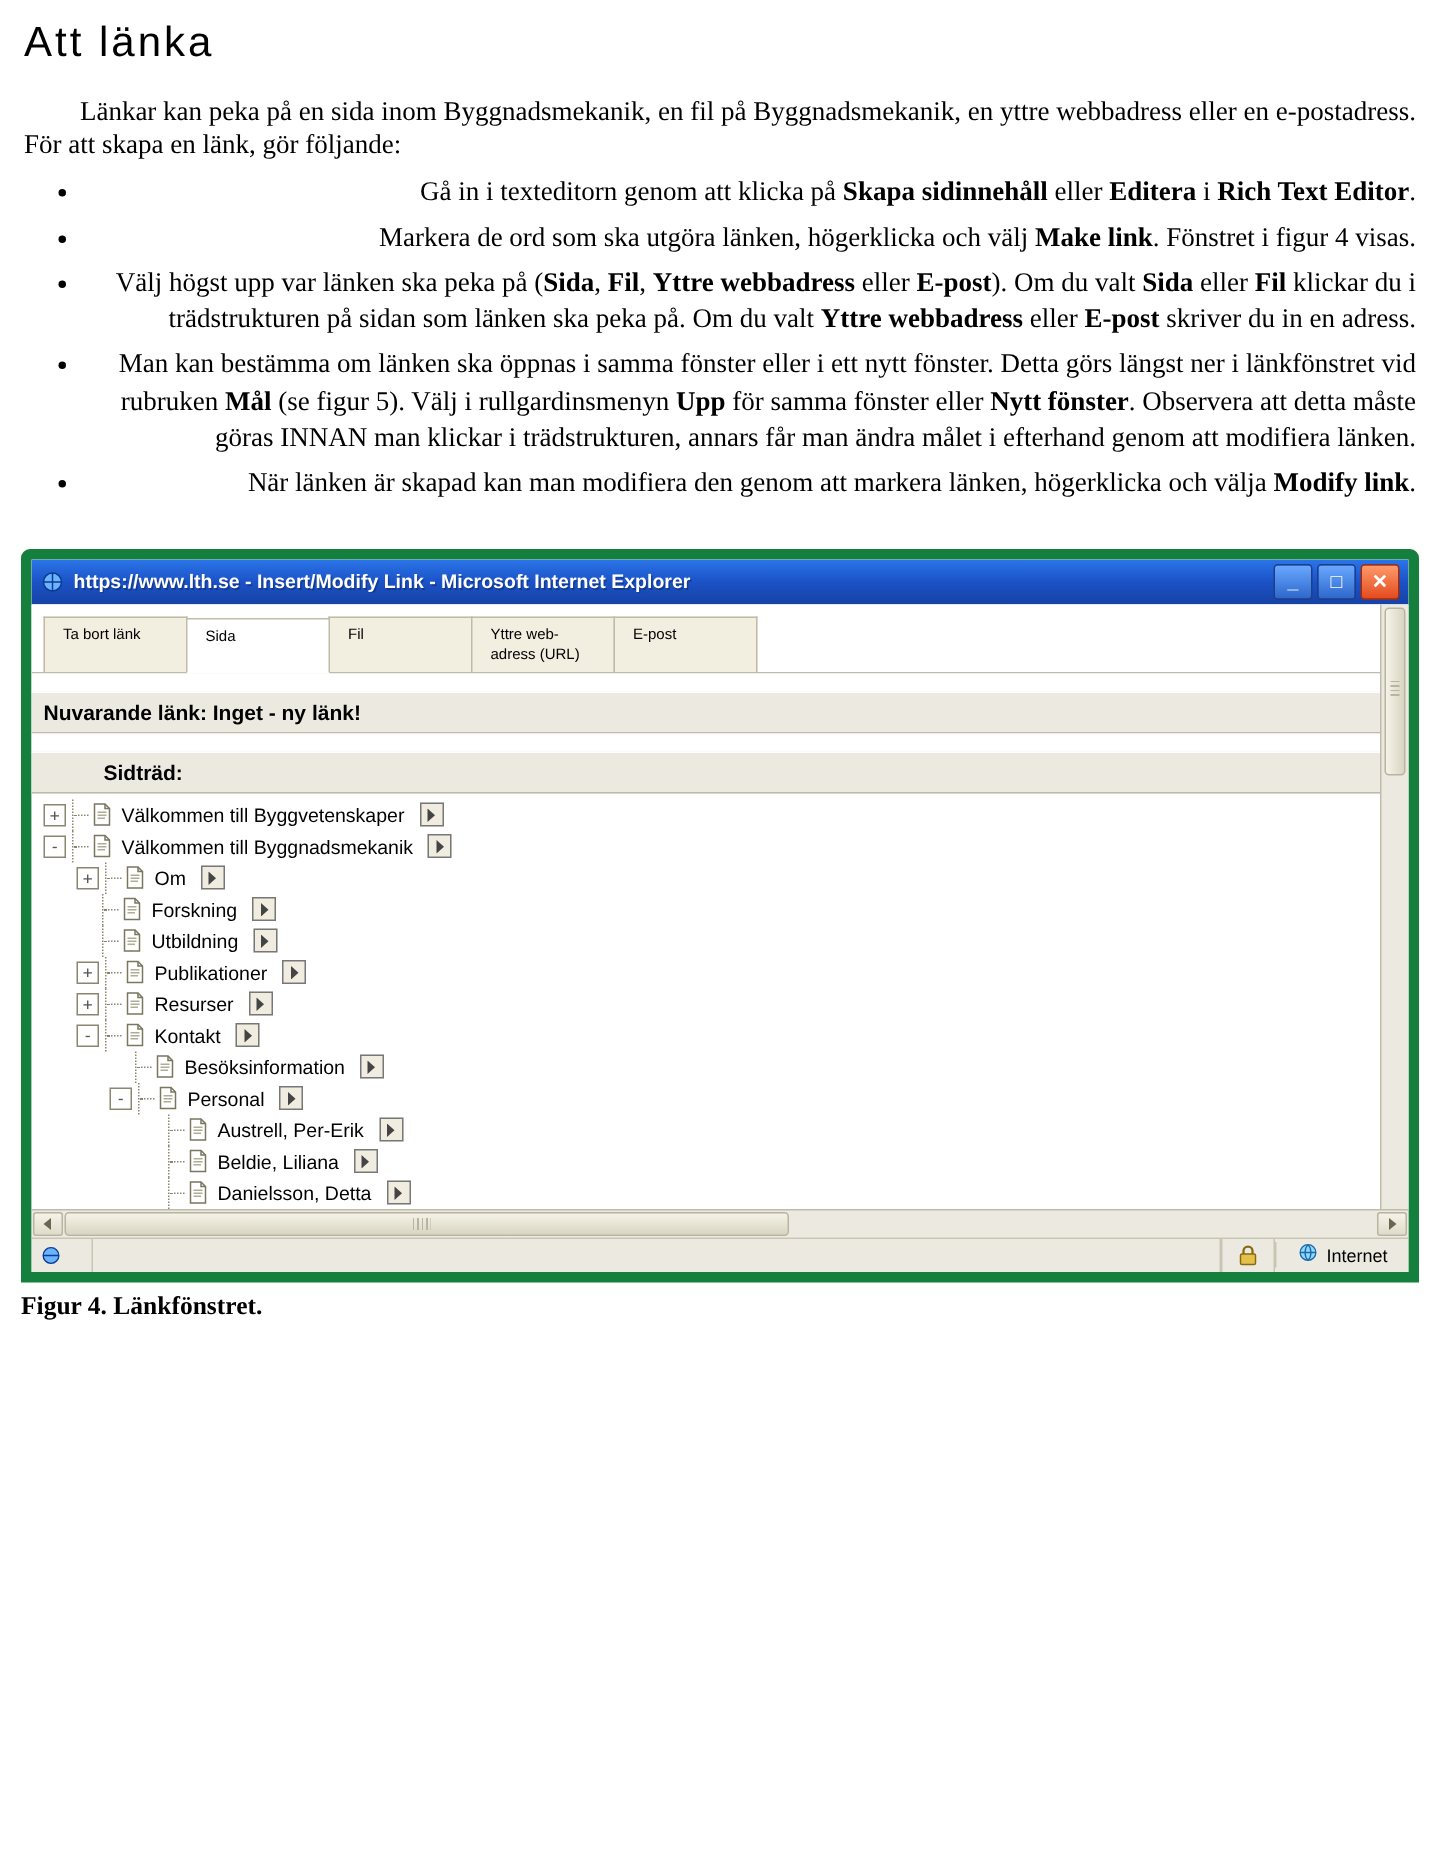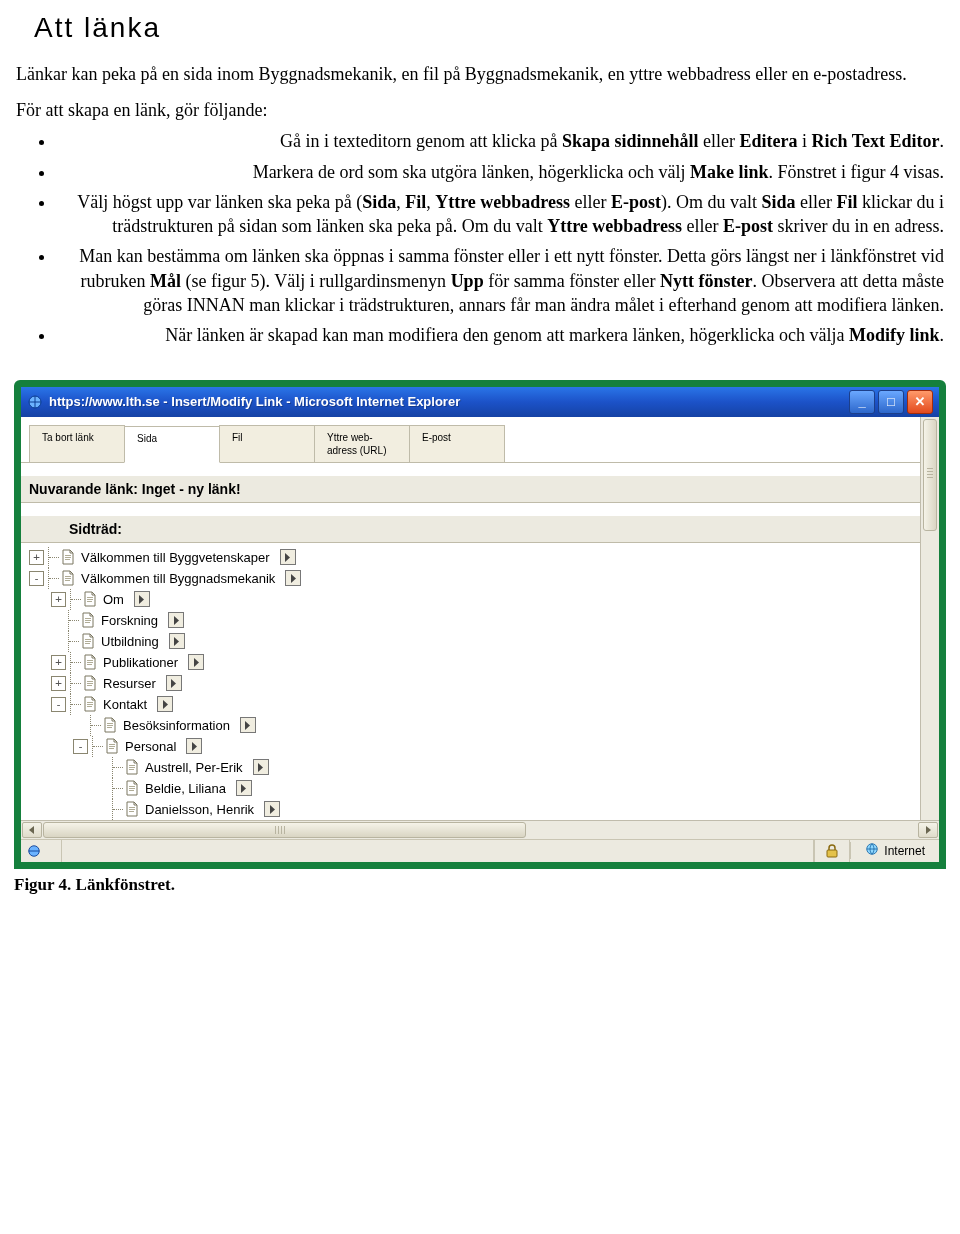--- a/index.html
+++ b/index.html
@@ -12,25 +12,26 @@
     width: 960px;
   }
   .doc {
     padding: 8px 16px 16px 16px;
   }
   h1 {
     font-family: Arial, Helvetica, sans-serif;
     font-weight: 400;
     letter-spacing: 2px;
     font-size: 28px;
-    margin: 4px 0 18px 18px;
+    margin: 4px 0 18px 0;
   }
   p.intro {
-    margin: 0 0 14px 0;
+    margin: 0 0 0 0;
     line-height: 1.35;
+    text-align: right;
   }
   p.lead {
     margin: 0 0 8px 0;
   }
   ul.bullets {
     margin: 0 0 14px 0;
     padding-left: 40px;
     text-align: right;
   }
   ul.bullets > li {
@@ -569,21 +570,21 @@
             <span class="conn"></span>
             <span class="picon">
               <svg viewBox="0 0 14 16">
                 <path d="M2 1h7l3 3v11H2z" fill="#fff" stroke="#7a7660"></path>
                 <path d="M9 1v3h3" fill="none" stroke="#7a7660"></path>
                 <rect x="4" y="6" width="6" height="1" fill="#b0ac96"></rect>
                 <rect x="4" y="8" width="6" height="1" fill="#b0ac96"></rect>
                 <rect x="4" y="10" width="5" height="1" fill="#b0ac96"></rect>
               </svg>
             </span>
-            <span class="label">Danielsson, Henrik</span>
+            <span class="label">Danielsson, Detta</span>
             <span class="play">
               <svg viewBox="0 0 7 9">
                 <path d="M1 0l5 4.5L1 9z" fill="#444"></path>
               </svg>
             </span>
           </div>
         </div>
     </div>
 
     <div class="vscroll">

